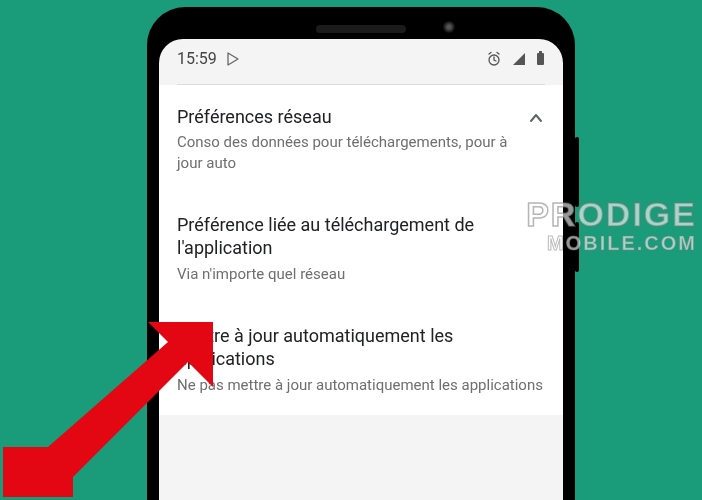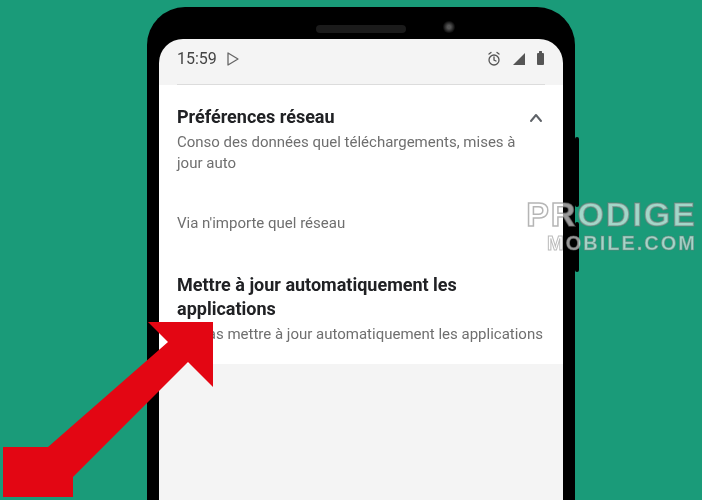--- a/index.html
+++ b/index.html
@@ -75,21 +75,21 @@
       background: #dcdcdc;
       margin: 8px 18px 0;
     }
     .content { background: #fff; padding: 0 18px; }
     .section { padding: 20px 0; }
     .section.expandable { display: flex; align-items: flex-start; gap: 10px; }
     .section-text { flex: 1; }
     .section-title {
       font-size: 18px;
       color: #202124;
-      font-weight: 700;
+      font-weight: 400;
       line-height: 1.3;
       margin-bottom: 4px;
     }
     .section-sub {
       font-size: 15px;
       color: #6f6f6f;
       line-height: 1.35;
     }
     .chev { padding-top: 4px; color: #5f6368; }
     .watermark {
@@ -154,30 +154,31 @@
       </div>
     </div>
 
     <div class="divider"></div>
 
     <div class="content">
 
       <div class="section expandable">
         <div class="section-text">
           <div class="section-title">Préférences réseau</div>
-          <div class="section-sub">Conso des données quel téléchargements, mises à jour auto</div>
+          <div class="section-sub">Conso des données pour téléchargements, pour à jour auto</div>
         </div>
         <div class="chev">
           <svg width="18" height="18" viewBox="0 0 18 18">
               <path d="M4 12 L9 6 L14 12" fill="none" stroke="#5f6368" stroke-width="2" stroke-linecap="round" stroke-linejoin="round"></path>
             </svg>
         </div>
       </div>
 
       <div class="section">
+        <div class="section-title">Préférence liée au téléchargement de l'application</div>
         <div class="section-sub">Via n'importe quel réseau</div>
       </div>
 
       <div class="section">
         <div class="section-title">Mettre à jour automatiquement les applications</div>
         <div class="section-sub">Ne pas mettre à jour automatiquement les applications</div>
       </div>
 
 
     </div>

